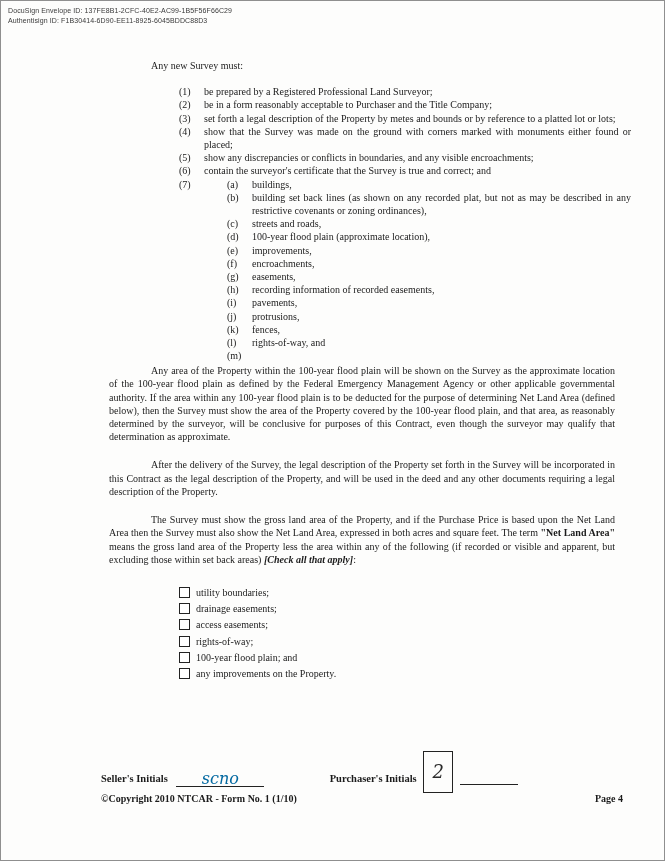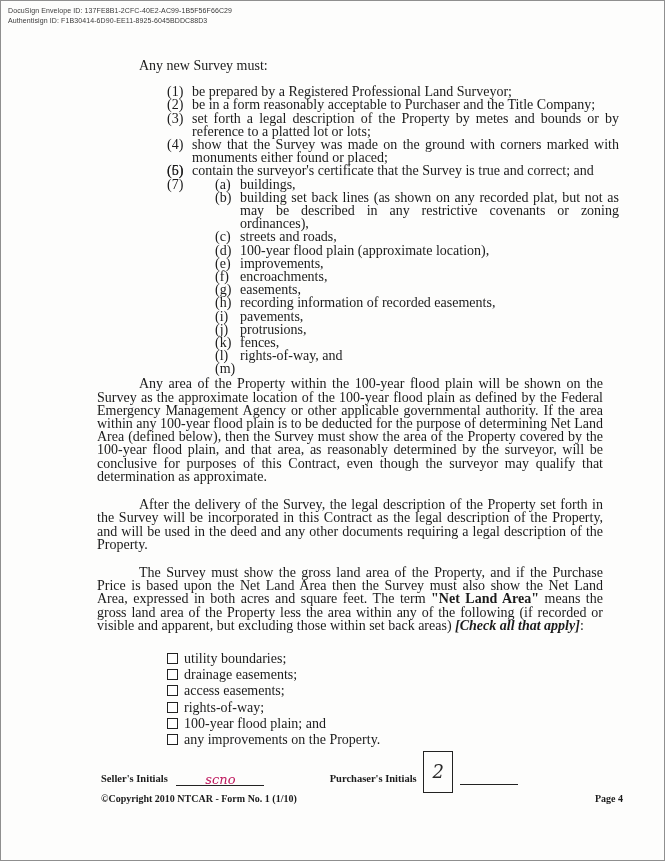--- a/index.html
+++ b/index.html
@@ -9,22 +9,22 @@
     font-family:"Liberation Serif", serif;color:#1b1b1b;overflow:hidden;
   }
   .scan-header{
     position:absolute;top:5px;left:7px;
     font-family:"Liberation Sans", sans-serif;font-size:7px;color:#3a3a3a;
     line-height:9px;letter-spacing:.1px;
   }
   .scan-line1{white-space:nowrap;}
   .scan-line2{white-space:nowrap;margin-top:1px;}
   .content{
-    position:absolute;top:58px;left:96px;width:522px;
-    font-size:14px;line-height:13.2px;
+    position:absolute;top:58px;left:108px;width:522px;
+    font-size:10px;line-height:13.2px;
   }
   .intro{margin:0 0 13px 42px;}
   .req-list{margin:0 0 0 70px;}
   .req-item{position:relative;padding-left:25px;text-align:justify;}
   .req-num{position:absolute;left:0;top:0;}
   .sub-list{margin:0 0 0 23px;}
   .sub-item{position:relative;padding-left:25px;text-align:justify;}
   .sub-num{position:absolute;left:0;top:0;}
   .para{margin:15px 16px 0 0;text-align:justify;text-indent:42px;}
   .bold{font-weight:bold;}
@@ -38,21 +38,21 @@
   .sig-row{
     position:absolute;left:100px;top:758px;width:522px;
     font-size:10.5px;white-space:nowrap;
   }
   .sig-label{font-weight:bold;}
   .sig-line{
     display:inline-block;width:88px;border-bottom:1px solid #222;
     text-align:center;margin-left:6px;vertical-align:baseline;
   }
   .handwriting{
-    font-style:italic;color:#be185d;font-size:13px;
+    font-style:italic;color:#0369a1;font-size:16px;
     font-family:"DejaVu Serif", serif;position:relative;top:2px;
   }
   .sig-gap{display:inline-block;width:60px;}
   .init-box{
     display:inline-block;width:28px;height:40px;border:1.5px solid #222;
     vertical-align:middle;position:relative;top:-8px;margin:0 4px;
     text-align:center;
   }
   .handwriting2{
     font-style:italic;color:#2b2b2b;font-size:18px;line-height:40px;
@@ -94,20 +94,21 @@
       <div class="req-item">
         <span class="req-num">(3)</span>
         <span>set forth a legal description of the Property by metes and bounds or by reference to a platted lot or lots;</span>
       </div>
       <div class="req-item">
         <span class="req-num">(4)</span>
         <span>show that the Survey was made on the ground with corners marked with monuments either found or placed;</span>
       </div>
       <div class="req-item">
         <span class="req-num">(5)</span>
+        <span>show any discrepancies or conflicts in boundaries, and any visible encroachments;</span>
       </div>
       <div class="req-item">
         <span class="req-num">(6)</span>
         <span>contain the surveyor's certificate that the Survey is true and correct; and</span>
       </div>
       <div class="req-item">
         <span class="req-num">(7)</span>
         <div class="sub-list">
           <div class="sub-item">
             <span class="sub-num">(a)</span>

